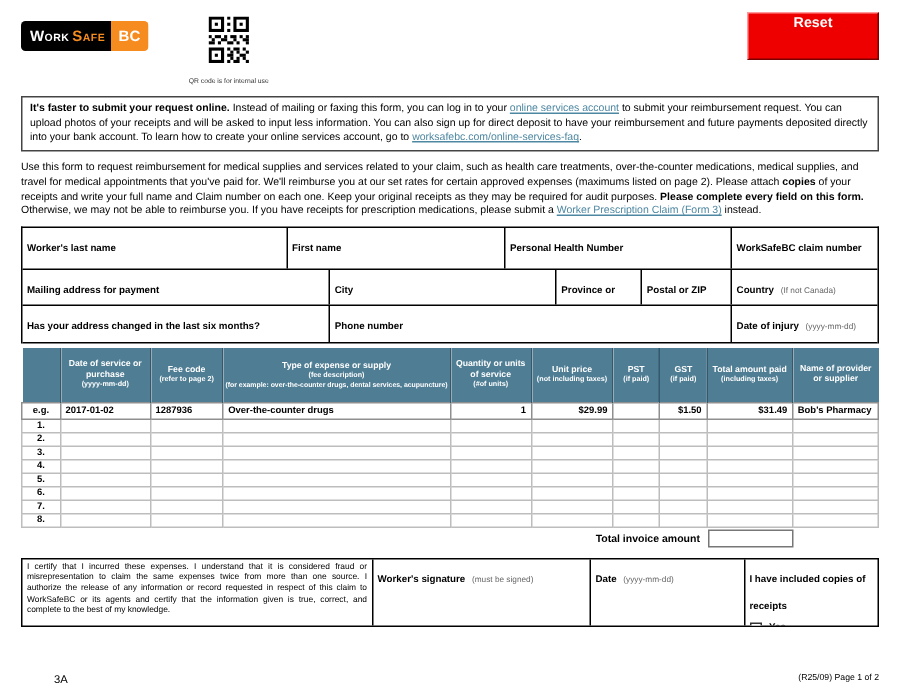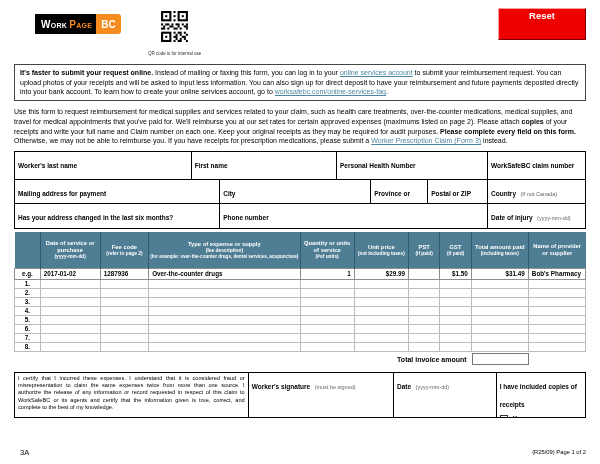--- a/index.html
+++ b/index.html
@@ -16,21 +16,21 @@
     color:#000;
     position:relative;
     overflow:hidden;
   }
   .page{padding:7px 14px 0 14px;position:relative;height:100%;}
 
   
   .hdr{display:flex;align-items:flex-start;height:54px;}
   .logo{display:inline-flex;align-items:stretch;margin-top:7px;border-radius:3px;overflow:hidden;height:20px;}
   .logo-black{background:#000;color:#fff;font-weight:bold;font-size:10px;font-variant:small-caps;
-    display:flex;align-items:center;padding:0 4px 0 6px;letter-spacing:.3px;margin-left:21px;}
+    display:flex;align-items:center;padding:0 4px 0 6px;letter-spacing:.3px;}
   .logo-black .safe{color:var(--orange);margin-left:2px;}
   .logo-orange{background:var(--orange);color:#fff;font-weight:bold;font-size:10px;
     display:flex;align-items:center;padding:0 5px;text-align:right;}
   .qrwrap{margin-left:26px;margin-top:4px;display:flex;flex-direction:column;align-items:center;width:56px;}
   .qrcap{font-size:4.5px;color:#333;margin-top:9px;white-space:nowrap;}
   .title{font-size:13px;font-weight:bold;margin-left:18px;margin-top:8px;letter-spacing:.2px;}
   .reset{margin-left:auto;margin-top:1px;width:88px;height:32px;background:var(--red);
     border:1px solid #7a0000;border-top-color:#ff9a9a;border-left-color:#ff9a9a;
     color:#fff;font-weight:bold;font-size:9.5px;text-align:center;line-height:14px;cursor:pointer;}
 
@@ -69,33 +69,33 @@
   .total-label{width:80%;text-align:right;font-size:7px;font-weight:bold;padding-right:5px;}
   .total-box{width:10%;height:12px;border:1px solid #777;background:#fff;}
 
   
   .cert{display:flex;border:1px solid #000;margin-top:6px;height:46px;}
   .ccell{border-right:1px solid #000;padding:2px 3px;overflow:hidden;}
   .ccell:last-child{border-right:none;}
   .certtext{font-size:5.6px;line-height:1.32;text-align:justify;}
 
   
-  .foot-left{position:absolute;left:20px;bottom:7px;font-size:7.5px;}
+  .foot-left{position:absolute;left:36px;bottom:7px;font-size:7.5px;}
   .foot-right{position:absolute;right:14px;bottom:9px;font-size:5.8px;}
 </style>
 </head>
 <body>
 
 <div class="page">
 
   <div class="hdr">
     <div class="logo">
       <span class="logo-black">
           <span>Work</span>
-          <span class="safe">Page</span>
+          <span class="safe">Safe</span>
         </span>
       <span class="logo-orange">BC</span>
     </div>
     <div class="qrwrap">
       <svg width="27" height="31" viewBox="0 0 13 15">
         <rect x="0" y="0" width="5" height="5" fill="#000"></rect>
           <rect x="1" y="1" width="3" height="3" fill="#fff"></rect>
           <rect x="2" y="2" width="1" height="1" fill="#000"></rect>
         <rect x="8" y="0" width="5" height="5" fill="#000"></rect>
           <rect x="9" y="1" width="3" height="3" fill="#fff"></rect>

